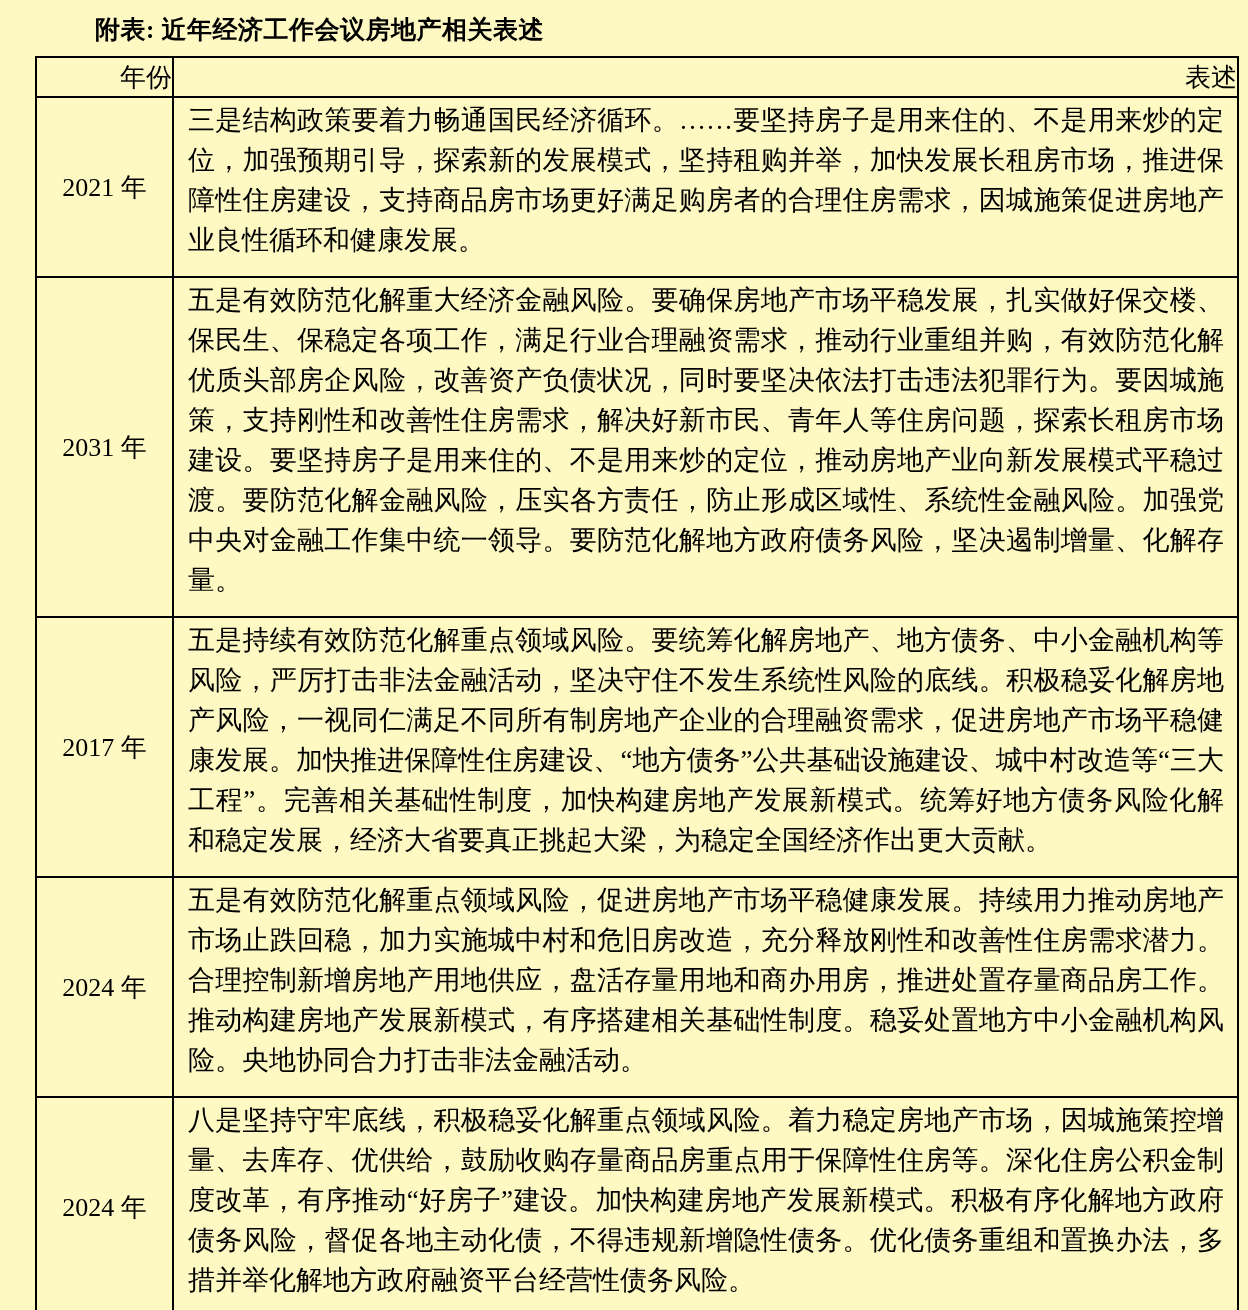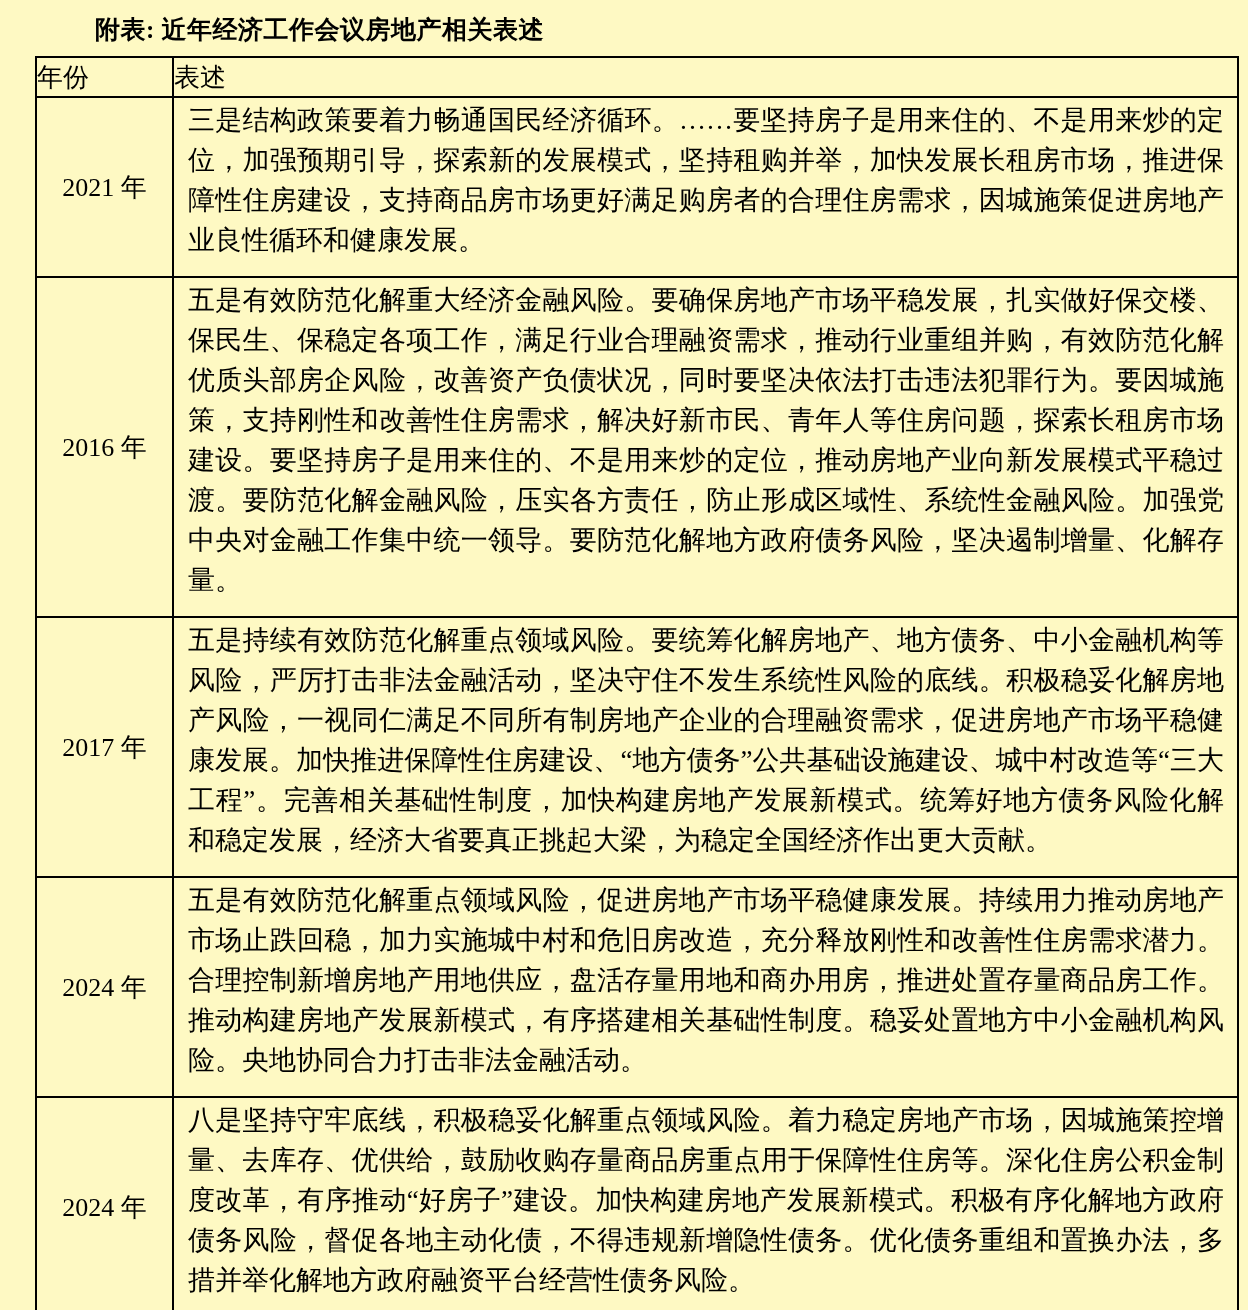--- a/index.html
+++ b/index.html
@@ -34,21 +34,21 @@
   col.col-statement { width: 1065px; }
   th, td {
     border: 2px solid #000;
     box-sizing: border-box;
     vertical-align: middle;
   }
   th.hdr {
     font-weight: normal;
     font-size: 26px;
     height: 40px;
-    text-align: left;
+    text-align: right;
     padding: 0;
   }
   td.year-cell {
     text-align: center;
     font-size: 26px;
     padding: 4px;
     white-space: nowrap;
   }
   td.statement-cell {
     font-size: 27px;
@@ -77,21 +77,21 @@
         <th class="hdr">年份</th>
         <th class="hdr">表述</th>
       </tr>
     </thead>
     <tbody>
       <tr>
         <td class="year-cell">2021 年</td>
         <td class="statement-cell">三是结构政策要着力畅通国民经济循环。……要坚持房子是用来住的、不是用来炒的定位，加强预期引导，探索新的发展模式，坚持租购并举，加快发展长租房市场，推进保障性住房建设，支持商品房市场更好满足购房者的合理住房需求，因城施策促进房地产业良性循环和健康发展。</td>
       </tr>
       <tr>
-        <td class="year-cell">2016 年</td>
+        <td class="year-cell">2031 年</td>
         <td class="statement-cell">五是有效防范化解重大经济金融风险。要确保房地产市场平稳发展，扎实做好保交楼、保民生、保稳定各项工作，满足行业合理融资需求，推动行业重组并购，有效防范化解优质头部房企风险，改善资产负债状况，同时要坚决依法打击违法犯罪行为。要因城施策，支持刚性和改善性住房需求，解决好新市民、青年人等住房问题，探索长租房市场建设。要坚持房子是用来住的、不是用来炒的定位，推动房地产业向新发展模式平稳过渡。要防范化解金融风险，压实各方责任，防止形成区域性、系统性金融风险。加强党中央对金融工作集中统一领导。要防范化解地方政府债务风险，坚决遏制增量、化解存量。</td>
       </tr>
       <tr>
         <td class="year-cell">2017 年</td>
         <td class="statement-cell">五是持续有效防范化解重点领域风险。要统筹化解房地产、地方债务、中小金融机构等风险，严厉打击非法金融活动，坚决守住不发生系统性风险的底线。积极稳妥化解房地产风险，一视同仁满足不同所有制房地产企业的合理融资需求，促进房地产市场平稳健康发展。加快推进保障性住房建设、“地方债务”公共基础设施建设、城中村改造等“三大工程”。完善相关基础性制度，加快构建房地产发展新模式。统筹好地方债务风险化解和稳定发展，经济大省要真正挑起大梁，为稳定全国经济作出更大贡献。</td>
       </tr>
       <tr>
         <td class="year-cell">2024 年</td>
         <td class="statement-cell">五是有效防范化解重点领域风险，促进房地产市场平稳健康发展。持续用力推动房地产市场止跌回稳，加力实施城中村和危旧房改造，充分释放刚性和改善性住房需求潜力。合理控制新增房地产用地供应，盘活存量用地和商办用房，推进处置存量商品房工作。推动构建房地产发展新模式，有序搭建相关基础性制度。稳妥处置地方中小金融机构风险。央地协同合力打击非法金融活动。</td>
       </tr>

